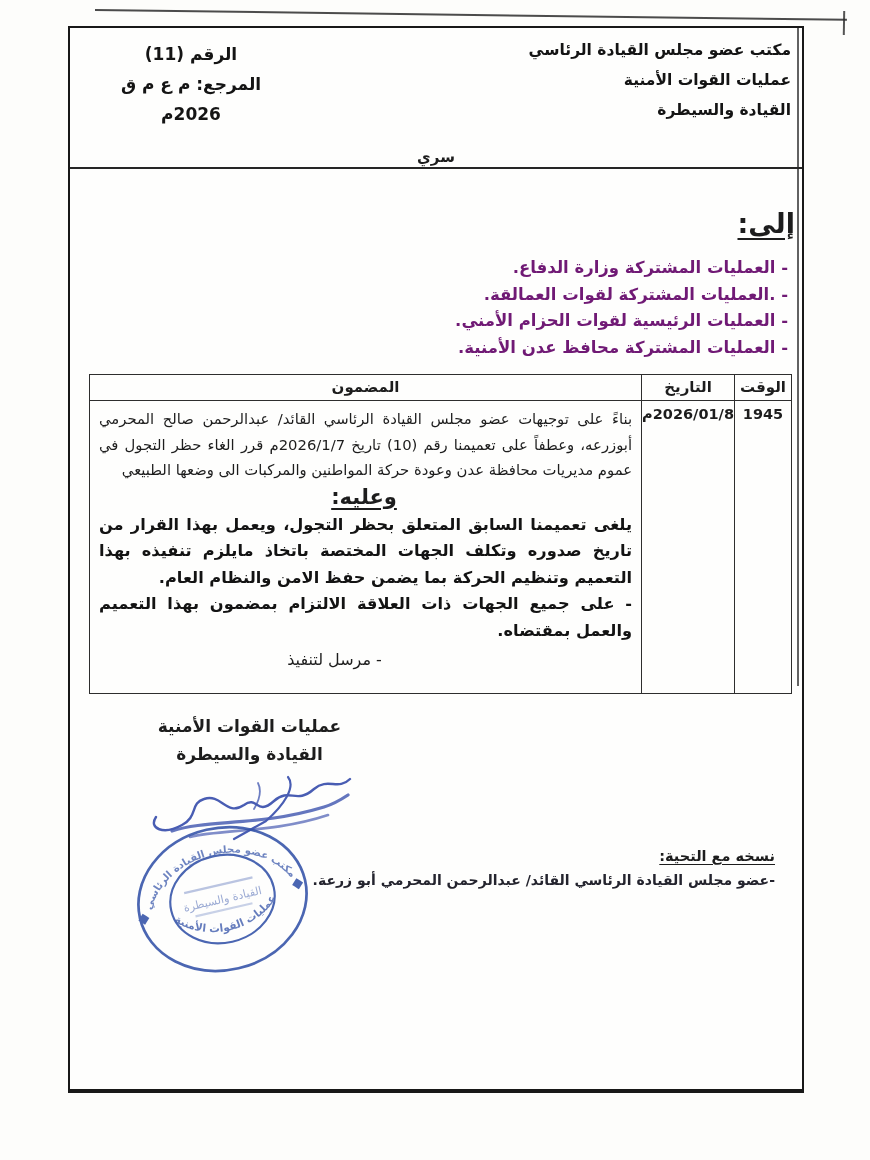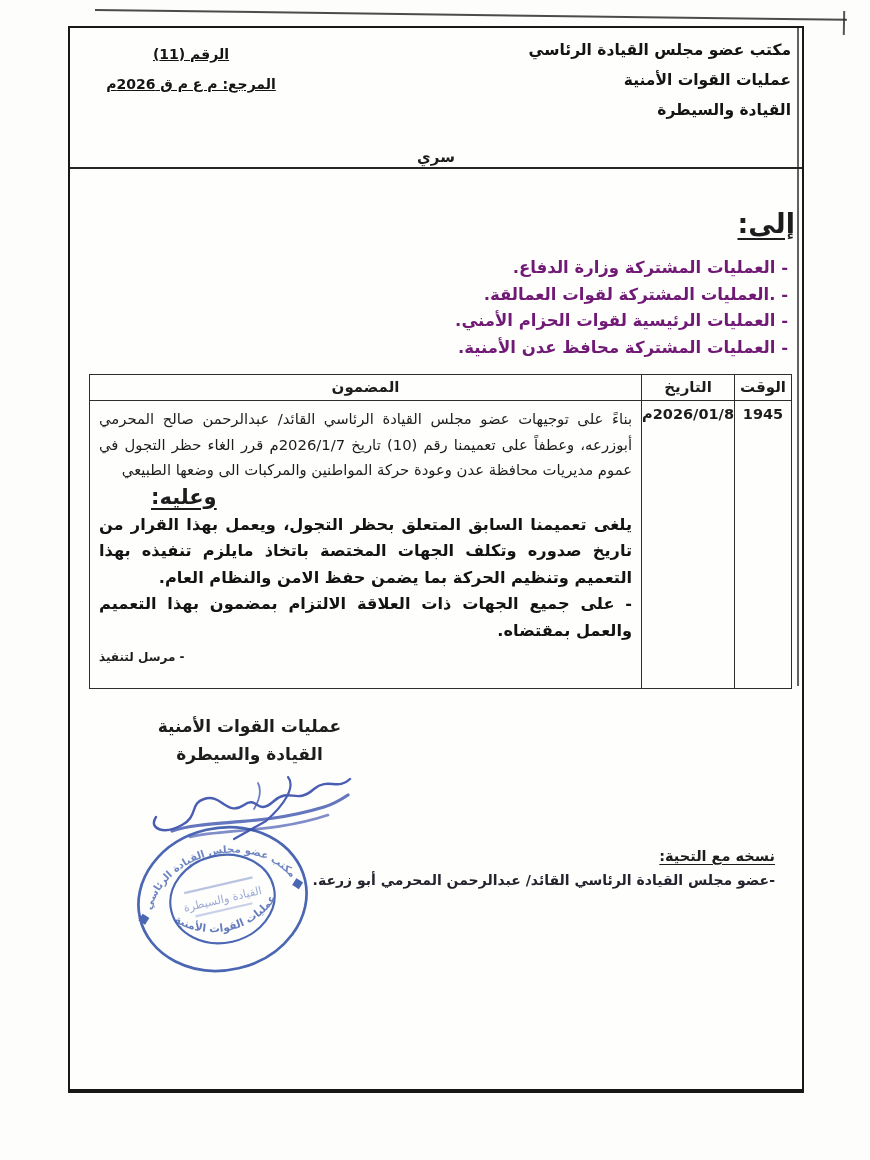--- a/index.html
+++ b/index.html
@@ -16,21 +16,21 @@
   
   .frame { position:absolute; left:68px; top:26px; width:736px; height:1067px;
     border:2.6px solid #181818; border-bottom-width:4.5px; background:#fefefd; }
   .frame-inner-right { position:absolute; right:3.5px; top:0; width:1.3px; height:62%;
     background:#2d2d2d; opacity:.75; }
 
   
   .lh-right { position:absolute; top:7px; right:11px; text-align:right; direction:rtl; }
   .lh-right div { font-weight:bold; font-size:15.5px; line-height:30px; color:#141414; }
   .lh-left { position:absolute; top:11px; left:30px; width:182px; text-align:center; direction:rtl; }
-  .lh-left div { font-weight:bold; font-size:14px; line-height:30px; color:#141414;text-decoration:underline; }
+  .lh-left div { font-weight:bold; font-size:17px; line-height:30px; color:#141414; }
 
   
   .secret-row { position:absolute; top:107px; left:0; right:0; text-align:center;
     border-bottom:2px solid #262626; padding-bottom:1px;margin-top:12px; }
   .secret-row span { font-size:15px; font-weight:bold; letter-spacing:1px; }
   .doc-title { position:absolute; top:139px; left:0; right:0; text-align:center; direction:rtl; }
   .doc-title span { font-size:20px; font-weight:bold; text-decoration:underline;
     text-underline-offset:4px; text-decoration-thickness:2px; }
 
   
@@ -48,21 +48,21 @@
   .col-date  { width:93px; }
   .col-body  { width:553px; }
   td.cell-time, td.cell-date { text-align:center; font-weight:bold; font-size:14.5px; padding-top:5px; }
   td.cell-body { padding:5px 9px 10px 9px; }
   .p-intro { font-size:14.8px; line-height:25.5px; text-align:justify; text-align-last:right; direction:rtl; }
   .p-hence { font-size:21px; font-weight:bold; text-decoration:underline; text-underline-offset:4px;
     text-decoration-thickness:2px; text-align:right; padding-left:52px; direction:rtl; margin:2px 0 3px;
     text-align:left; }
   .p-bold { font-size:16.2px; font-weight:bold; line-height:26.5px; text-align:justify;
     text-align-last:right; direction:rtl; color:#131313; }
-  .p-dispatch { font-size:12px; font-weight:bold; direction:rtl; text-align:left;
+  .p-dispatch { font-size:16px; font-weight:normal; direction:rtl; text-align:center;
     padding-right:62px; margin:6px 0 14px; }
 
   
   .sig-block { position:absolute; top:688px; left:52px; width:255px; text-align:center; direction:rtl; }
   .sig-block .s1 { font-size:17px; font-weight:bold; }
   .sig-block .s2 { font-size:17px; font-weight:bold; margin-top:8px; }
   .sig-svg { position:absolute; top:737px; left:68px; width:240px; height:95px; }
   .stamp-svg { position:absolute; top:781px; left:60px; width:185px; height:182px; }
 
   
@@ -116,21 +116,21 @@
           <tr>
         <th>الوقت</th>
         <th>التاريخ</th>
         <th>المضمون</th>
       </tr>
       <tr>
         <td class="cell-time">1945</td>
         <td class="cell-date">2026/01/8م</td>
         <td class="cell-body">
           <div class="p-intro">بناءً على توجيهات عضو مجلس القيادة الرئاسي القائد/ عبدالرحمن صالح المحرمي أبوزرعه، وعطفاً على تعميمنا رقم (10) تاريخ 2026/1/7م قرر الغاء حظر التجول في عموم مديريات محافظة عدن وعودة حركة المواطنين والمركبات الى وضعها الطبيعي</div>
-          <div class="p-hence" style="text-align:left; padding-right:55px;">وعليه:</div>
+          <div class="p-hence" style="text-align:center; padding-right:55px;">وعليه:</div>
           <div class="p-bold">يلغى تعميمنا السابق المتعلق بحظر التجول، ويعمل بهذا القرار من تاريخ صدوره وتكلف الجهات المختصة باتخاذ مايلزم تنفيذه بهذا التعميم وتنظيم الحركة بما يضمن حفظ الامن والنظام العام.</div>
           <div class="p-bold">- على جميع الجهات ذات العلاقة الالتزام بمضمون بهذا التعميم والعمل بمقتضاه.</div>
           <div class="p-dispatch">- مرسل لتنفيذ</div>
         </td>
       </tr>
     </tbody>
       </table>
 
     <div class="sig-block">
       <div class="s1">عمليات القوات الأمنية</div>

